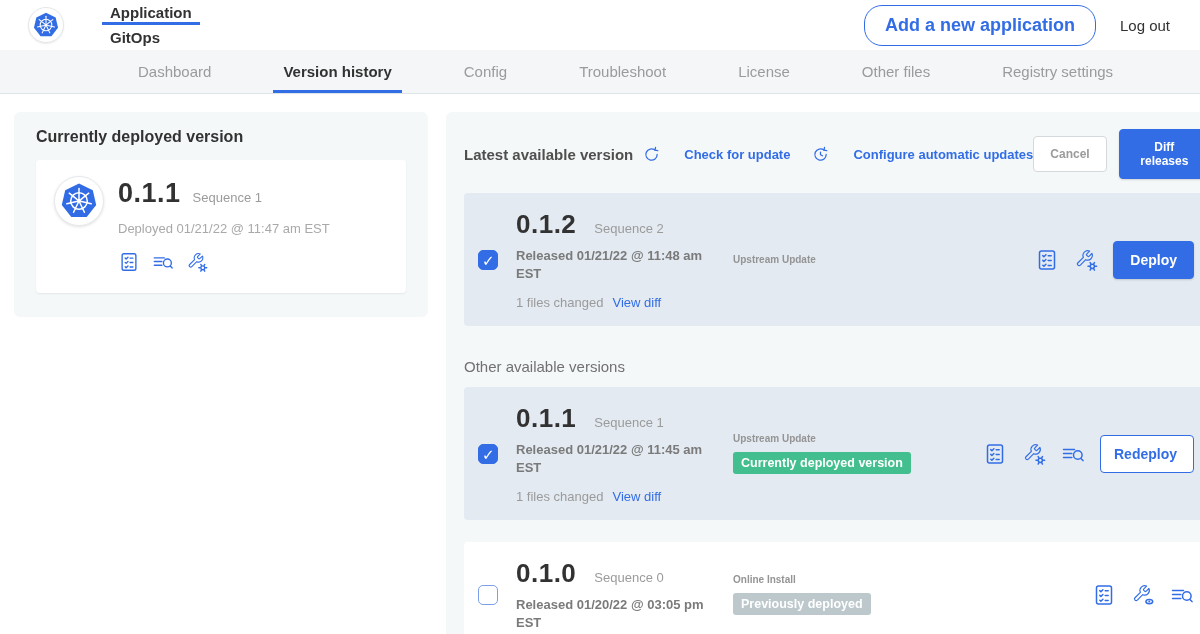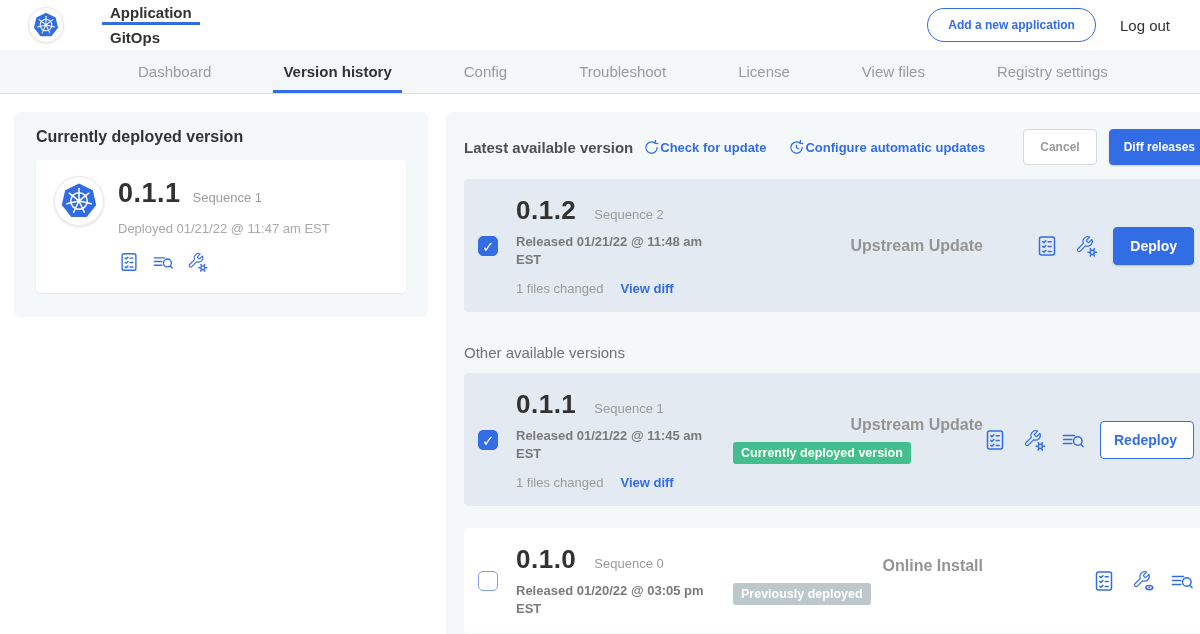--- a/index.html
+++ b/index.html
@@ -30,21 +30,21 @@
   .top-tabs{display:flex;height:100%;margin-left:38px;flex-direction:column;}
   .top-tab{
     display:flex;align-items:center;height:100%;padding:0 8px;
     font-size:15px;font-weight:700;color:var(--dark);cursor:pointer;
     border-bottom:3px solid transparent;border-top:3px solid transparent;
   }
   .top-tab.active{border-bottom-color:var(--primary);}
   .topnav .spacer{flex:1;}
   .add-app-btn{
     border:1.5px solid var(--primary);color:var(--primary);background:#fff;
-    font-family:inherit;font-size:12px;font-weight:700;border-radius:18px;
+    font-family:inherit;font-size:18px;font-weight:700;border-radius:18px;
     padding:9px 20px;cursor:pointer;white-space:nowrap;
   }
   .logout{font-size:15px;color:var(--dark);margin:0 30px 0 24px;cursor:pointer;white-space:nowrap;}
   
   .subnav{height:44px;background:#F4F6F7;border-bottom:1px solid #DDE4E7;display:flex;}
   .subnav-items{display:flex;height:100%;padding-left:128px;gap:52px;}
   .subnav-item{
     display:flex;align-items:center;height:100%;padding:0 10px;
     font-size:15px;color:var(--gray);cursor:pointer;
     border-bottom:3px solid transparent;border-top:3px solid transparent;
@@ -71,21 +71,21 @@
   .dep-seq{font-size:13px;color:var(--gray);margin-left:12px;}
   .dep-date{font-size:13px;color:#A9A9A9;margin-top:12px;}
   .icon-row{display:flex;gap:12px;margin-top:15px;color:var(--primary);}
   .icon-btn{width:22px;height:22px;display:inline-block;cursor:pointer;color:var(--primary);}
   .icon-btn svg{width:100%;height:100%;display:block;stroke:currentColor;fill:none;stroke-width:1.5;stroke-linecap:round;stroke-linejoin:round;}
   
   .right-panel{flex:1;padding:17px 18px 22px;}
   .avail-header{display:flex;align-items:center;}
   .avail-title{font-size:15px;font-weight:600;color:#4F4F4F;white-space:nowrap;}
   .header-link{
-    display:flex;align-items:center;gap:0;color:var(--primary);
+    display:flex;align-items:center;gap:24px;color:var(--primary);
     font-size:13px;font-weight:600;cursor:pointer;white-space:nowrap;
   }
   .header-link .link-icon{width:17px;height:17px;}
   .header-link .link-icon svg{width:100%;height:100%;display:block;stroke:currentColor;fill:none;stroke-width:1.8;stroke-linecap:round;stroke-linejoin:round;}
   .hl1{margin-left:10px;}
   .hl2{margin-left:22px;}
   .avail-header .spacer{flex:1;}
   .btn{font-family:inherit;font-size:12px;font-weight:700;border-radius:4px;cursor:pointer;}
   .cancel-btn{
     background:#fff;border:1px solid #D5D9DB;color:var(--gray);
@@ -112,23 +112,23 @@
   .checkbox.checked::after{
     content:"\2713";position:absolute;left:3px;top:0px;
     color:#fff;font-size:15px;font-weight:700;line-height:20px;
   }
   .vblock{width:205px;flex:0 0 auto;}
   .vline{display:flex;align-items:baseline;}
   .vnum{font-size:26px;font-weight:700;color:var(--dark);letter-spacing:.5px;}
   .vseq{font-size:13px;color:var(--gray);margin-left:18px;white-space:nowrap;}
   .vreleased{font-size:13px;font-weight:700;color:#7A7A7A;margin-top:7px;line-height:1.35;}
   .vfiles{display:flex;align-items:baseline;margin-top:13px;font-size:13px;color:var(--gray);}
-  .viewdiff{color:var(--primary);font-weight:700;margin-left:17px;cursor:pointer;}
+  .viewdiff{color:var(--primary);font-weight:400;margin-left:9px;cursor:pointer;}
   .mblock{width:250px;flex:0 0 auto;margin-left:12px;}
-  .vsource{font-size:16px;font-weight:700;color:#949494;text-align:right;}
+  .vsource{font-size:10px;font-weight:700;color:#949494;}
   .badge{
     display:inline-block;margin-top:8px;padding:4px 8px;border-radius:3px;
     font-size:12.5px;font-weight:700;color:#fff;
   }
   .badge.success{background:var(--success);}
   .badge.muted{background:var(--muted-badge);}
   .version-row .spacer{flex:1;}
   .row-icons{display:flex;gap:15px;align-items:center;}
   .row-icons .icon-btn{width:24px;height:24px;}
   .action-btn{
@@ -168,21 +168,21 @@
   <span class="logout">Log out</span>
 </div>
 
 <div class="subnav">
   <div class="subnav-items" id="subnav-items">
       <div class="subnav-item">Dashboard</div>
       <div class="subnav-item active">Version history</div>
       <div class="subnav-item">Config</div>
       <div class="subnav-item">Troubleshoot</div>
       <div class="subnav-item">License</div>
-      <div class="subnav-item">View files</div>
+      <div class="subnav-item">Other files</div>
       <div class="subnav-item">Registry settings</div>
     </div>
 </div>
 
 <div class="content">
 
   <div class="panel left-panel">
     <div class="left-title">Currently deployed version</div>
     <div class="deployed-card">
       <div class="deployed-logo">

